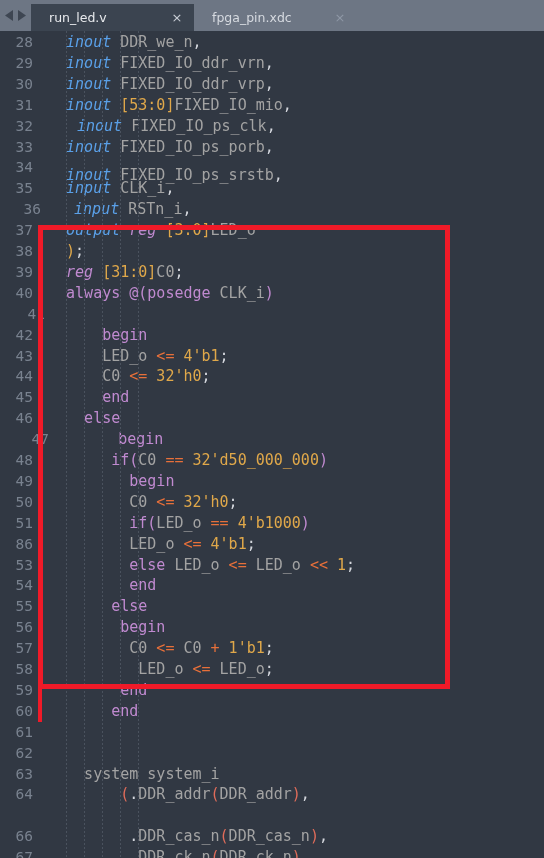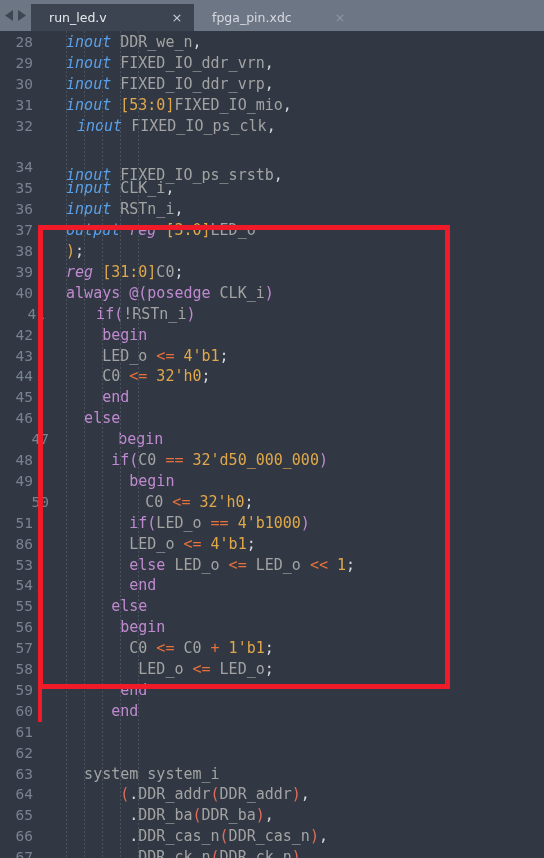--- a/index.html
+++ b/index.html
@@ -120,52 +120,52 @@
     <div class="tabfill"></div>
   </div>
 
   <div class="editor">
     <div class="codearea" id="codearea">
         <div class="line" style="position: absolute; left: 0px; top: 1px; width: 544px;"><span class="ln">28</span><span class="code" style="left: 66.06px;"><span class="k-io">inout</span><span class="k-pun"> </span><span class="k-id">DDR_we_n</span><span class="k-pun">,</span></span></div>
         <div class="line" style="position: absolute; left: 0px; top: 21.9px; width: 467px;"><span class="ln">29</span><span class="code" style="left: 66.06px;"><span class="k-io">inout</span><span class="k-pun"> </span><span class="k-id">FIXED_IO_ddr_vrn</span><span class="k-pun">,</span></span></div>
         <div class="line" style="position: absolute; left: 0px; top: 42.8px; width: 544px;"><span class="ln">30</span><span class="code" style="left: 66.06px;"><span class="k-io">inout</span><span class="k-pun"> </span><span class="k-id">FIXED_IO_ddr_vrp</span><span class="k-pun">,</span></span></div>
         <div class="line" style="position: absolute; left: 0px; top: 63.7px; width: 544px;"><span class="ln">31</span><span class="code" style="left: 66.06px;"><span class="k-io">inout</span><span class="k-pun"> </span><span class="k-brk">[</span><span class="k-num">53</span><span class="k-brk">:</span><span class="k-num">0</span><span class="k-brk">]</span><span class="k-id">FIXED_IO_mio</span><span class="k-pun">,</span></span></div>
         <div class="line" style="position: absolute; left: 0px; top: 84.6px; width: 544px;"><span class="ln">32</span><span class="code" style="left: 53px; margin-left: 24px;"><span class="k-io">inout</span><span class="k-pun"> </span><span class="k-id">FIXED_IO_ps_clk</span><span class="k-pun">,</span></span></div>
+        <div class="line" style="position: absolute; left: 0px; top: 105.5px; width: 544px;"><span class="ln">33</span><span class="code" style="left: 66.06px;"><span class="k-io">inout</span><span class="k-pun"> </span><span class="k-id">FIXED_IO_ps_porb</span><span class="k-pun">,</span></span></div>
         <div class="line" style="position: absolute; left: 0px; top: 126.4px; width: 544px;"><span class="ln">34</span><span class="code" style="left: 66.06px; margin-top: 8px;"><span class="k-io">inout</span><span class="k-pun"> </span><span class="k-id">FIXED_IO_ps_srstb</span><span class="k-pun">,</span></span></div>
         <div class="line" style="position: absolute; left: 0px; top: 147.3px; width: 544px;"><span class="ln">35</span><span class="code" style="left: 66.06px;"><span class="k-io">input</span><span class="k-pun"> </span><span class="k-id">CLK_i</span><span class="k-pun">,</span></span></div>
-        <div class="line" style="position: absolute; left: 0px; top: 168.2px; width: 464px;"><span class="ln">36</span><span class="code" style="left: 66.06px;"><span class="k-io">input</span><span class="k-pun"> </span><span class="k-id">RSTn_i</span><span class="k-pun">,</span></span></div>
+        <div class="line" style="position: absolute; left: 8px; top: 168.2px; width: 464px;"><span class="ln">36</span><span class="code" style="left: 66.06px;"><span class="k-io">input</span><span class="k-pun"> </span><span class="k-id">RSTn_i</span><span class="k-pun">,</span></span></div>
         <div class="line" style="position: absolute; left: 0px; top: 189.1px; width: 544px;"><span class="ln">37</span><span class="code" style="left: 66.06px;"><span class="k-io">output</span><span class="k-pun"> </span><span class="k-kw">reg</span><span class="k-pun"> </span><span class="k-brk">[</span><span class="k-num">3</span><span class="k-brk">:</span><span class="k-num">0</span><span class="k-brk">]</span><span class="k-id">LED_o</span></span></div>
         <div class="line" style="position: absolute; left: 0px; top: 210px; width: 544px;"><span class="ln">38</span><span class="code" style="left: 66.06px;"><span class="k-num">)</span><span class="k-pun">;</span></span></div>
         <div class="line" style="position: absolute; left: 0px; top: 230.9px; width: 544px;"><span class="ln">39</span><span class="code" style="left: 66.06px;"><span class="k-kw">reg</span><span class="k-pun"> </span><span class="k-brk">[</span><span class="k-num">31</span><span class="k-brk">:</span><span class="k-num">0</span><span class="k-brk">]</span><span class="k-id">C0</span><span class="k-pun">;</span></span></div>
         <div class="line" style="position: absolute; left: 0px; top: 251.8px; width: 544px;"><span class="ln">40</span><span class="code" style="left: 66.06px;"><span class="k-ctl">always</span><span class="k-pun"> </span><span class="k-at">@</span><span class="k-par">(</span><span class="k-ctl">posedge</span><span class="k-pun"> </span><span class="k-id">CLK_i</span><span class="k-par">)</span></span></div>
-        <div class="line" style="position: absolute; left: 12px; top: 272.7px; width: 544px;"><span class="ln">41</span><span class="code" style="left: 84.12px;"><span class="k-ctl">if</span><span class="k-par">(</span><span class="k-id">!</span><span class="k-id">RSTn_i</span><span class="k-par">)</span></span></div>
+        <div class="line" style="position: absolute; left: 12px; top: 272.7px; width: 544px;"><span class="ln">41</span></div>
         <div class="line" style="position: absolute; left: 0px; top: 293.6px; width: 544px;"><span class="ln">42</span><span class="code" style="left: 102.18px;"><span class="k-ctl">begin</span></span></div>
         <div class="line" style="position: absolute; left: 0px; top: 314.5px; width: 544px;"><span class="ln">43</span><span class="code" style="left: 102.18px;"><span class="k-id">LED_o</span><span class="k-pun"> </span><span class="k-op">&lt;=</span><span class="k-pun"> </span><span class="k-num">4'b1</span><span class="k-pun">;</span></span></div>
         <div class="line" style="position: absolute; left: 0px; top: 335.4px; width: 544px;"><span class="ln">44</span><span class="code" style="left: 102.18px;"><span class="k-id">C0</span><span class="k-pun"> </span><span class="k-op">&lt;=</span><span class="k-pun"> </span><span class="k-num">32'h0</span><span class="k-pun">;</span></span></div>
         <div class="line" style="position: absolute; left: 0px; top: 356.3px; width: 544px;"><span class="ln">45</span><span class="code" style="left: 102.18px;"><span class="k-ctl">end</span></span></div>
         <div class="line" style="position: absolute; left: 0px; top: 377.2px; width: 544px;"><span class="ln">46</span><span class="code" style="left: 84.12px;"><span class="k-ctl">else</span></span></div>
         <div class="line" style="position: absolute; left: 0px; top: 398.1px; width: 544px; margin-left: 16px;"><span class="ln">47</span><span class="code" style="left: 102.18px;"><span class="k-ctl">begin</span></span></div>
         <div class="line" style="position: absolute; left: 0px; top: 419px; width: 544px;"><span class="ln">48</span><span class="code" style="left: 111.21px;"><span class="k-ctl">if</span><span class="k-par">(</span><span class="k-id">C0</span><span class="k-pun"> </span><span class="k-op">==</span><span class="k-pun"> </span><span class="k-num">32'd50_000_000</span><span class="k-par">)</span></span></div>
         <div class="line" style="position: absolute; left: 0px; top: 439.9px; width: 544px;"><span class="ln">49</span><span class="code" style="left: 129.27px;"><span class="k-ctl">begin</span></span></div>
-        <div class="line" style="position: absolute; left: 16px; top: 460.8px; width: 456px;"><span class="ln">50</span><span class="code" style="left: 129.27px;"><span class="k-id">C0</span><span class="k-pun"> </span><span class="k-op">&lt;=</span><span class="k-pun"> </span><span class="k-num">32'h0</span><span class="k-pun">;</span></span></div>
+        <div class="line" style="position: absolute; left: 0px; top: 460.8px; width: 456px;"><span class="ln">50</span><span class="code" style="left: 129.27px;"><span class="k-id">C0</span><span class="k-pun"> </span><span class="k-op">&lt;=</span><span class="k-pun"> </span><span class="k-num">32'h0</span><span class="k-pun">;</span></span></div>
         <div class="line" style="position: absolute; left: 0px; top: 481.7px; width: 544px;"><span class="ln">51</span><span class="code" style="left: 129.27px;"><span class="k-ctl">if</span><span class="k-par">(</span><span class="k-id">LED_o</span><span class="k-pun"> </span><span class="k-op">==</span><span class="k-pun"> </span><span class="k-num">4'b1000</span><span class="k-par">)</span></span></div>
         <div class="line" style="position: absolute; left: 0px; top: 502.6px; width: 544px;"><span class="ln">86</span><span class="code" style="left: 129.27px;"><span class="k-id">LED_o</span><span class="k-pun"> </span><span class="k-op">&lt;=</span><span class="k-pun"> </span><span class="k-num">4'b1</span><span class="k-pun">;</span></span></div>
         <div class="line" style="position: absolute; left: 0px; top: 523.5px; width: 544px;"><span class="ln">53</span><span class="code" style="left: 129.27px;"><span class="k-ctl">else</span><span class="k-pun"> </span><span class="k-id">LED_o</span><span class="k-pun"> </span><span class="k-op">&lt;=</span><span class="k-pun"> </span><span class="k-id">LED_o</span><span class="k-pun"> </span><span class="k-op">&lt;&lt;</span><span class="k-pun"> </span><span class="k-num">1</span><span class="k-pun">;</span></span></div>
         <div class="line" style="position: absolute; left: 0px; top: 544.4px; width: 544px;"><span class="ln">54</span><span class="code" style="left: 129.27px;"><span class="k-ctl">end</span></span></div>
         <div class="line" style="position: absolute; left: 0px; top: 565.3px; width: 544px;"><span class="ln">55</span><span class="code" style="left: 111.21px;"><span class="k-ctl">else</span></span></div>
         <div class="line" style="position: absolute; left: 0px; top: 586.2px; width: 544px;"><span class="ln">56</span><span class="code" style="left: 120.24px;"><span class="k-ctl">begin</span></span></div>
         <div class="line" style="position: absolute; left: 0px; top: 607.1px; width: 544px;"><span class="ln">57</span><span class="code" style="left: 129.27px;"><span class="k-id">C0</span><span class="k-pun"> </span><span class="k-op">&lt;=</span><span class="k-pun"> </span><span class="k-id">C0</span><span class="k-pun"> </span><span class="k-op">+</span><span class="k-pun"> </span><span class="k-num">1'b1</span><span class="k-pun">;</span></span></div>
         <div class="line" style="position: absolute; left: 0px; top: 628px; width: 544px;"><span class="ln">58</span><span class="code" style="left: 138.3px;"><span class="k-id">LED_o</span><span class="k-pun"> </span><span class="k-op">&lt;=</span><span class="k-pun"> </span><span class="k-id">LED_o</span><span class="k-pun">;</span></span></div>
         <div class="line" style="position: absolute; left: 0px; top: 648.9px; width: 544px;"><span class="ln">59</span><span class="code" style="left: 120.24px;"><span class="k-ctl">end</span></span></div>
         <div class="line" style="position: absolute; left: 0px; top: 669.8px; width: 544px;"><span class="ln">60</span><span class="code" style="left: 111.21px;"><span class="k-ctl">end</span></span></div>
         <div class="line" style="position: absolute; left: 0px; top: 690.7px; width: 544px;"><span class="ln">61</span><span class="code" style="left: 48px;"></span></div>
         <div class="line" style="position: absolute; left: 0px; top: 711.6px; width: 544px;"><span class="ln">62</span><span class="code" style="left: 48px;"></span></div>
         <div class="line" style="position: absolute; left: 0px; top: 732.5px; width: 544px;"><span class="ln">63</span><span class="code" style="left: 84.12px;"><span class="k-id">system</span><span class="k-pun"> </span><span class="k-id">system_i</span></span></div>
         <div class="line" style="position: absolute; left: 0px; top: 753.4px; width: 544px;"><span class="ln">64</span><span class="code" style="left: 120.24px;"><span class="k-parR">(</span><span class="k-pun">.</span><span class="k-id">DDR_addr</span><span class="k-parR">(</span><span class="k-id">DDR_addr</span><span class="k-parR">)</span><span class="k-pun">,</span></span></div>
-        <div class="line" style="position: absolute; left: 0px; top: 774.3px; width: 544px;"><span class="ln">65</span><span class="code" style="left: 129.27px;"><span class="k-pun">.</span><span class="k-id">DDR_ba</span><span class="k-parR">(</span><span class="k-id">DDR_ba</span><span class="k-parR">)</span><span class="k-pun">,</span></span></div>
         <div class="line" style="position: absolute; left: 0px; top: 795.2px; width: 544px;"><span class="ln">66</span><span class="code" style="left: 129.27px;"><span class="k-pun">.</span><span class="k-id">DDR_cas_n</span><span class="k-parR">(</span><span class="k-id">DDR_cas_n</span><span class="k-parR">)</span><span class="k-pun">,</span></span></div>
         <div class="line" style="position: absolute; left: 0px; top: 816.1px; width: 544px;"><span class="ln">67</span><span class="code" style="left: 129.27px;"><span class="k-pun">.</span><span class="k-id">DDR_ck_n</span><span class="k-parR">(</span><span class="k-id">DDR_ck_n</span><span class="k-parR">)</span><span class="k-pun">,</span></span></div>
       </div>
     <div id="guides">
         <div class="guide" style="left: 66.06px; top: 0px; height: 827px;"></div>
         <div class="guide" style="left: 84.12px; top: 0px; height: 827px;"></div>
         <div class="guide" style="left: 102.18px; top: 0px; height: 827px;"></div>
         <div class="guide" style="left: 120.24px; top: 0px; height: 827px;"></div>
         <div class="guide" style="left: 138.3px; top: 0px; height: 827px;"></div>
       </div>

